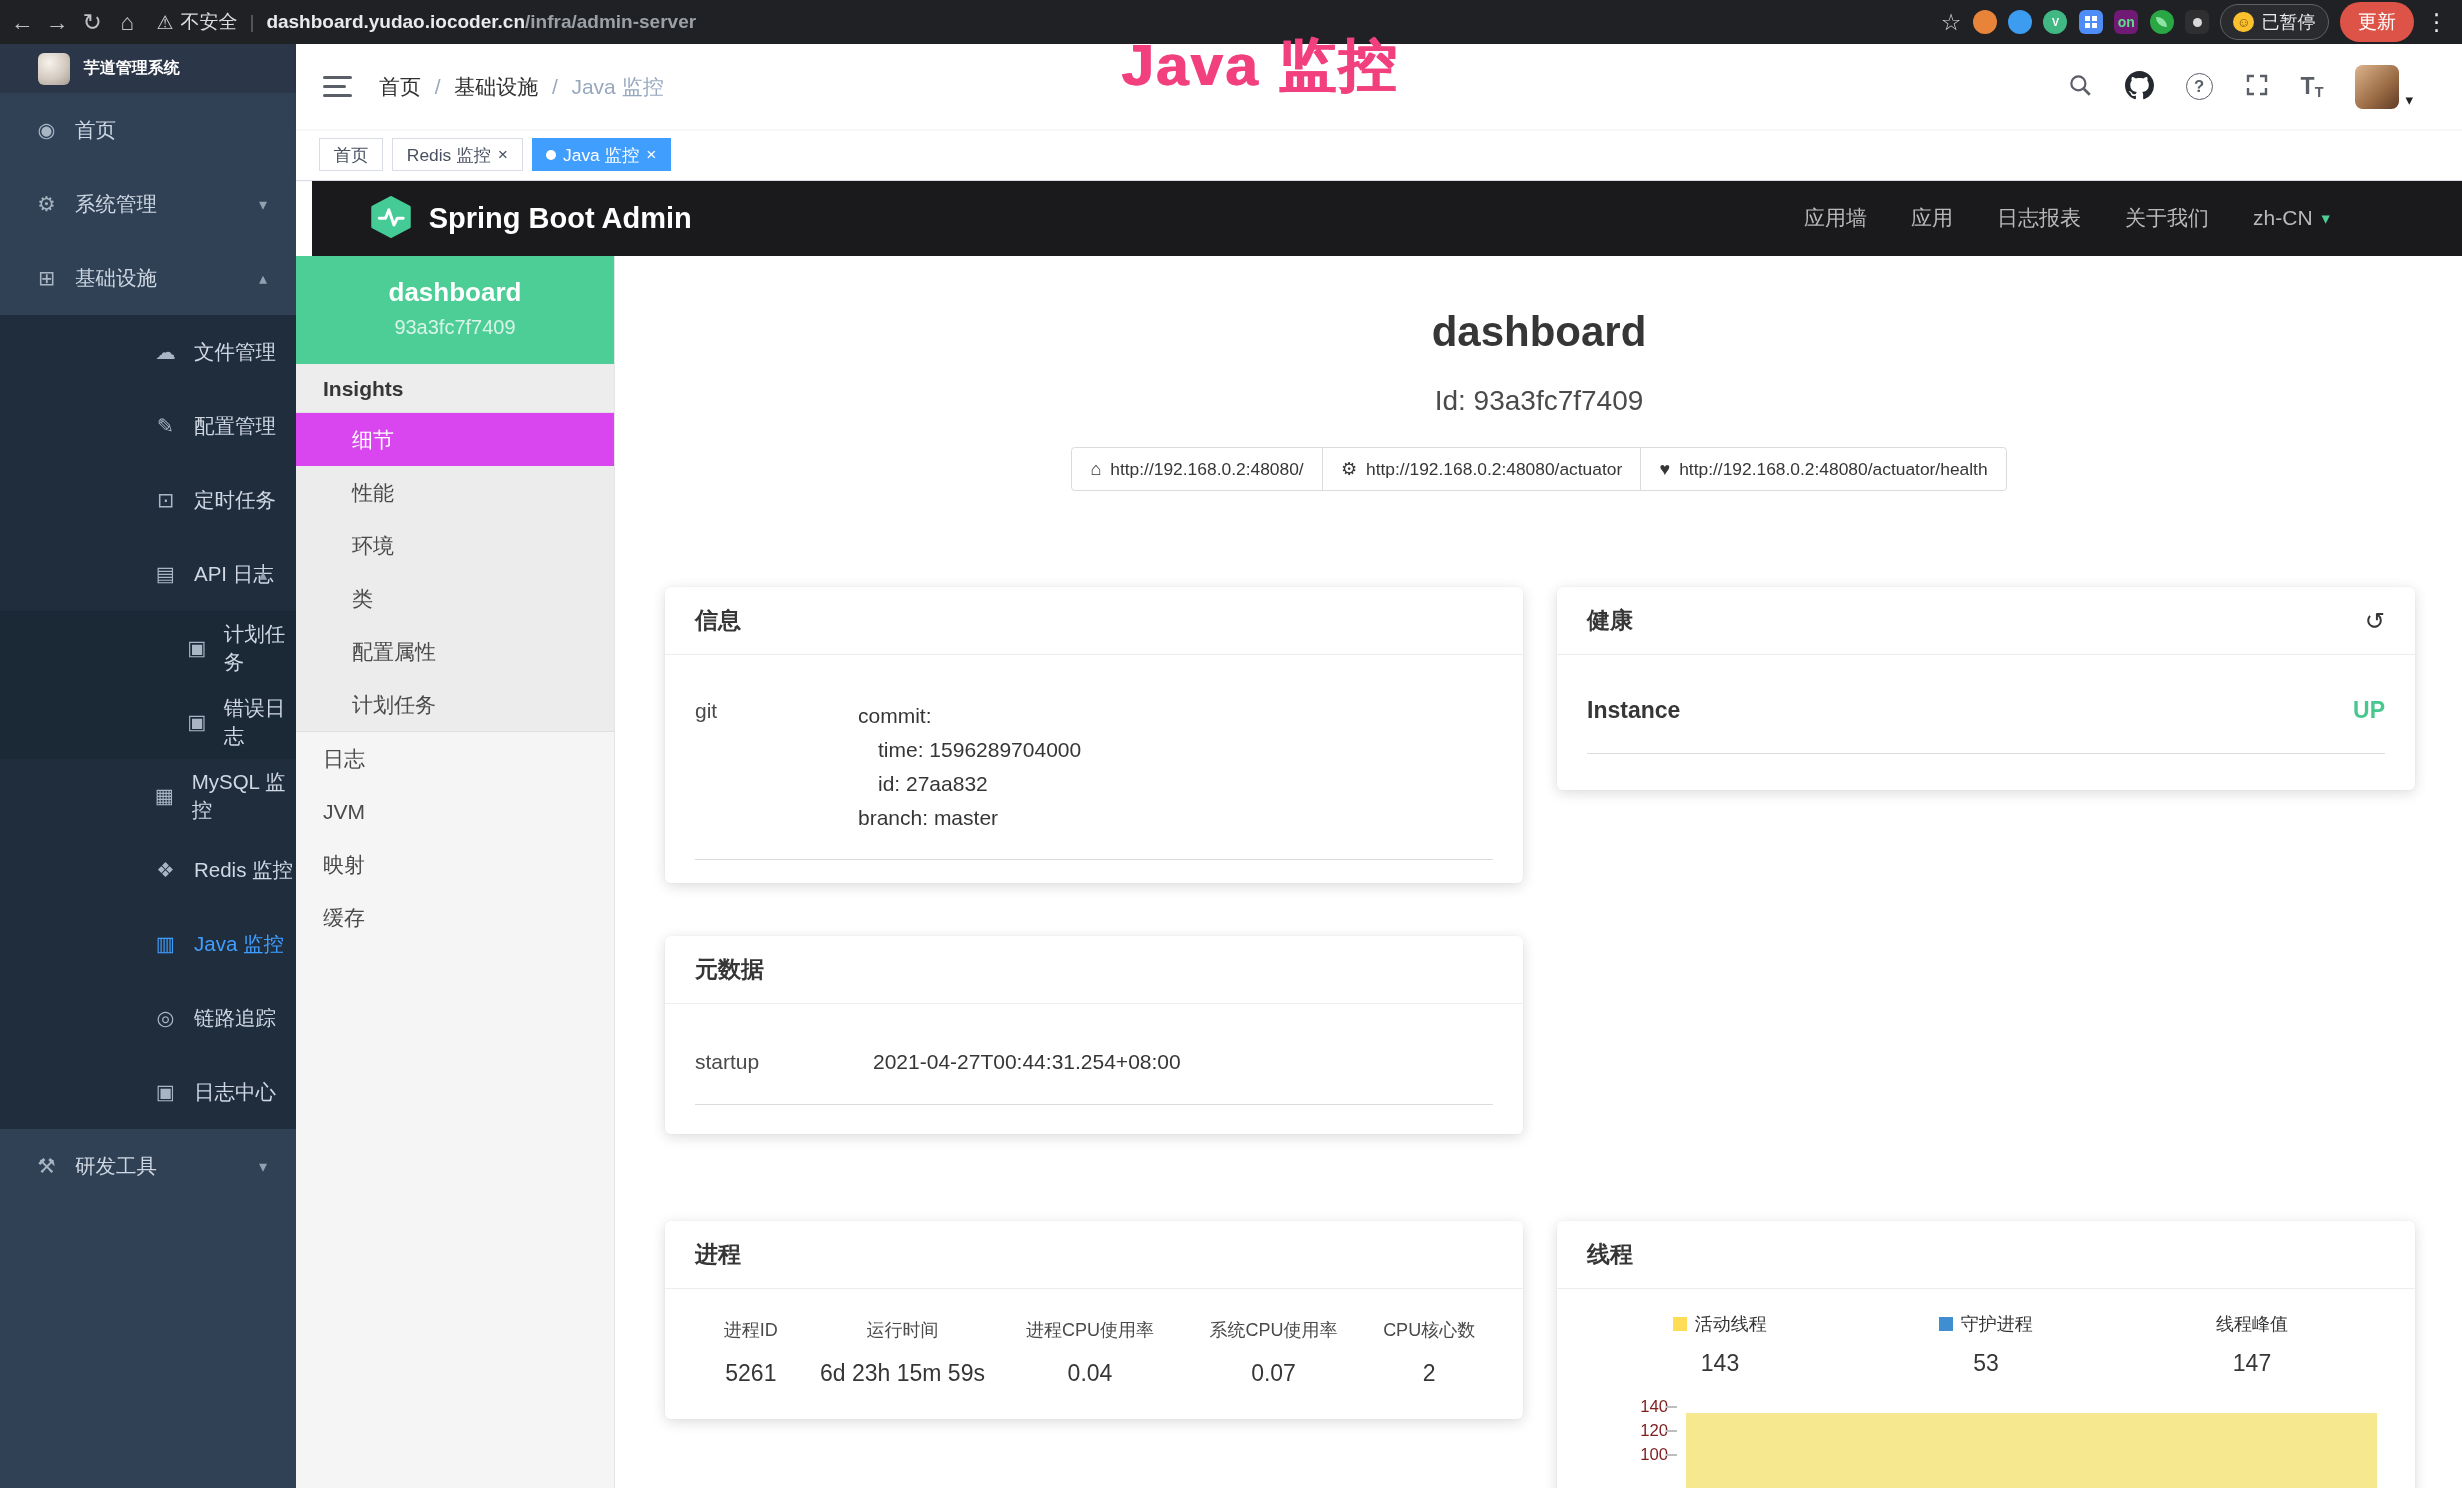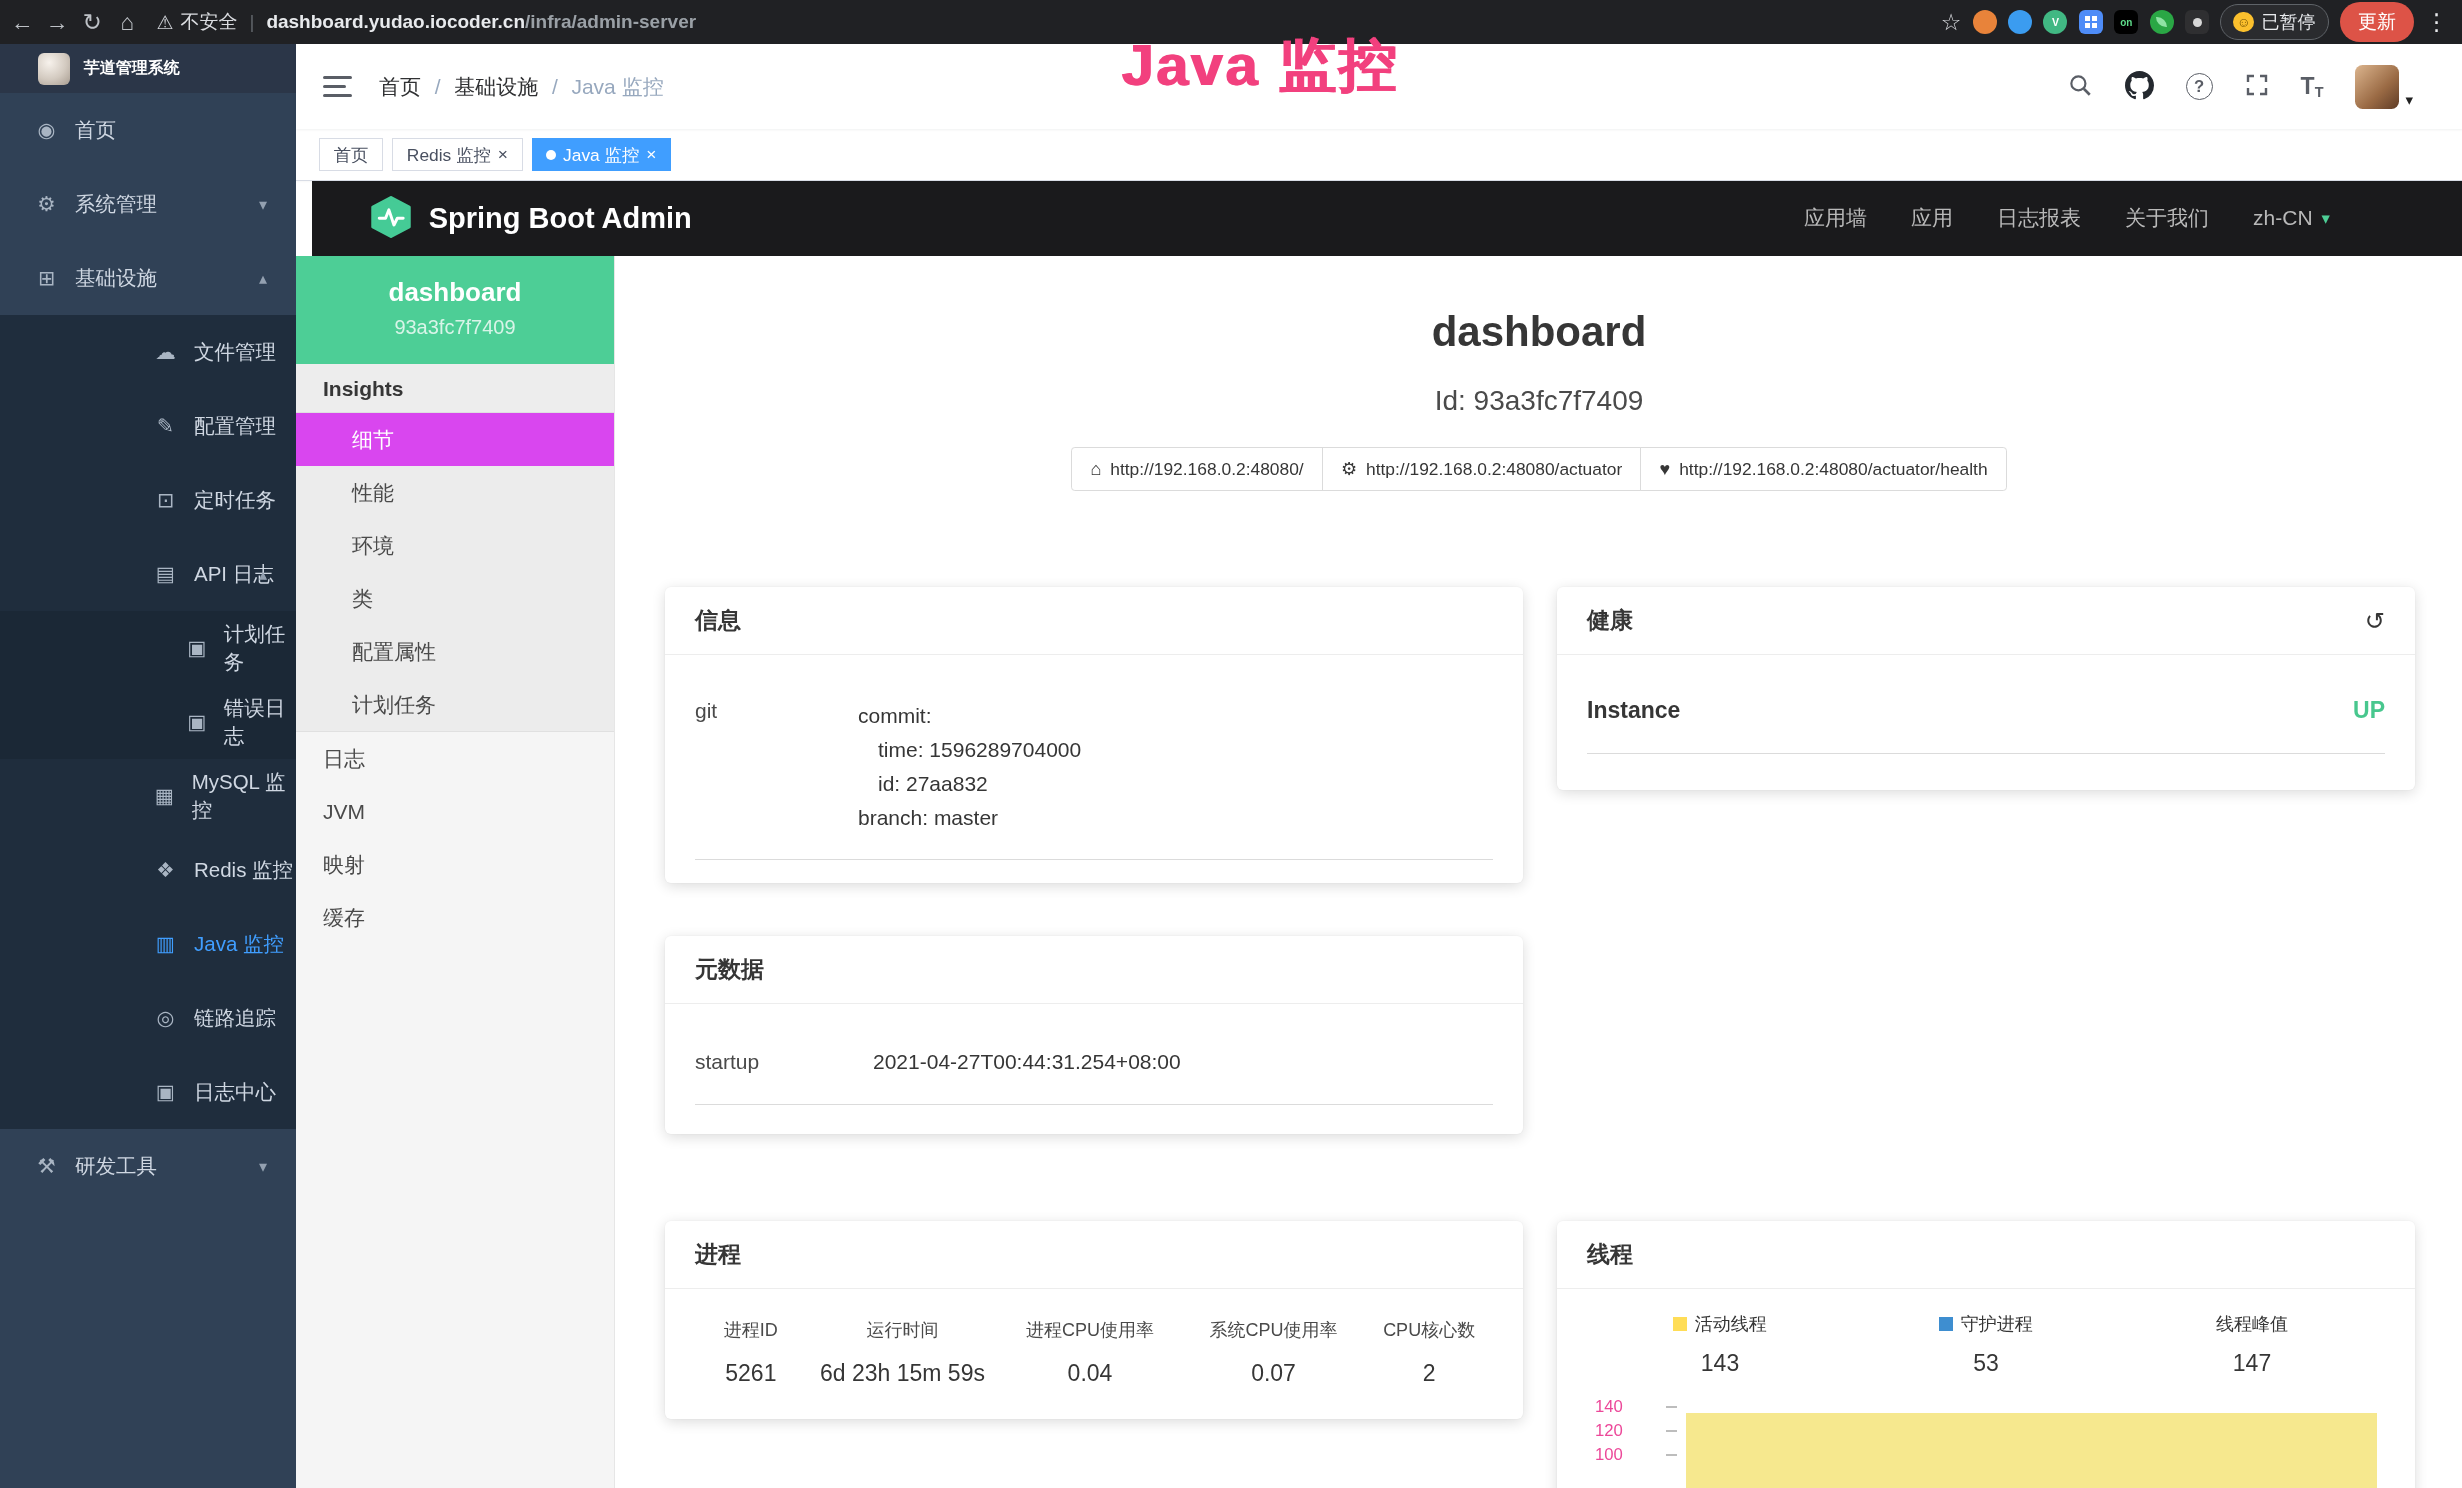--- a/index.html
+++ b/index.html
@@ -23,21 +23,21 @@
     justify-content:center; font-size:10.6px; font-weight:bold; color:#fff; }
   .ext1 { background:#e8833a; border-radius:50%; }
   .ext2 { background:#3b9cf0; border-radius:50%; }
   .ext3 { background:#41b883; border-radius:50%; color:#fff; }
   .ext4 { background:#4e8cf7; }
   .ext4 .grid { width:12px; height:12px;
     background:linear-gradient(#fff,#fff) 0 0/5.3px 5.3px no-repeat,
                linear-gradient(#fff,#fff) 6.8px 0/5.3px 5.3px no-repeat,
                linear-gradient(#fff,#fff) 0 6.8px/5.3px 5.3px no-repeat,
                linear-gradient(#fff,#fff) 6.8px 6.8px/5.3px 5.3px no-repeat; }
-  .ext5 { background:#000000; color:#5fdd8b; font-size:10px; }
+  .ext5 { background:#701a75; color:#5fdd8b; font-size:14px; }
   .ext6 { background:#2aa745; border-radius:50%; }
   .ext6 .leaf { width:10.6px; height:10.6px; background:#8fe3a4; border-radius:0 100% 0 100%; }
   .ext7 { background:#2f2f31; }
   .ext7 .notch { width:9px; height:9px; background:#d7d7d7; border-radius:50%; }
   .badge-paused { display:flex; align-items:center; gap:7.6px; border:0.8px solid #5f6368;
     background:#2a2b2e; border-radius:20px; padding:4.6px 12px; font-size:18px; color:#e8eaed; }
   .emoji-face { width:20.5px; height:20.5px; border-radius:50%; background:#fbc02d; color:#6d4c00;
     display:flex; align-items:center; justify-content:center; font-size:13.7px; }
   .btn-update { background:#dd5347; color:#fff; font-size:19px; border-radius:20px; padding:6.8px 18px; }
   .menu-dots { font-size:23px; color:#e8eaed; }
@@ -158,22 +158,22 @@
   #card-threads { left:942px; top:965px; height:425px; }
   .thr-body { padding:23px 30px 0; }
   .legend-row { display:flex; }
   .leg { flex:1; display:flex; align-items:center; justify-content:center; gap:7.6px;
     font-size:18px; color:#363636; }
   .sq { width:13.7px; height:13.7px; }
   .sq.yellow { background:#ffdd57; } .sq.blue { background:#3e8ed0; }
   .vals-row { display:flex; text-align:center; margin-top:13.7px; }
   .vals-row > div { flex:1; font-size:23px; color:#363636; }
   .chart { position:relative; margin-top:16.7px; height:152px; }
-  .ytick { position:absolute; left:8px; width:73px; font-size:16.7px;
-    color:#ec4899; line-height:16.7px; }
+  .ytick { position:absolute; left:8px; width:73px; text-align:right; font-size:16.7px;
+    color:#7f1d1d; line-height:16.7px; }
   .tickline { position:absolute; left:79px; width:10.6px; height:1.5px; background:#bdbdbd; }
   .area { position:absolute; left:99px; right:7.6px; top:20px; height:303px; background:#f6e88e; }
 
   
   .annot { position:absolute; left:1121px; top:27px; font-size:58px; font-weight:bold;
     color:#f2407e; z-index:60; letter-spacing:2.3px; text-shadow:1.5px 0 0 #f2407e; }
 </style>
 </head>
 <body>
 

